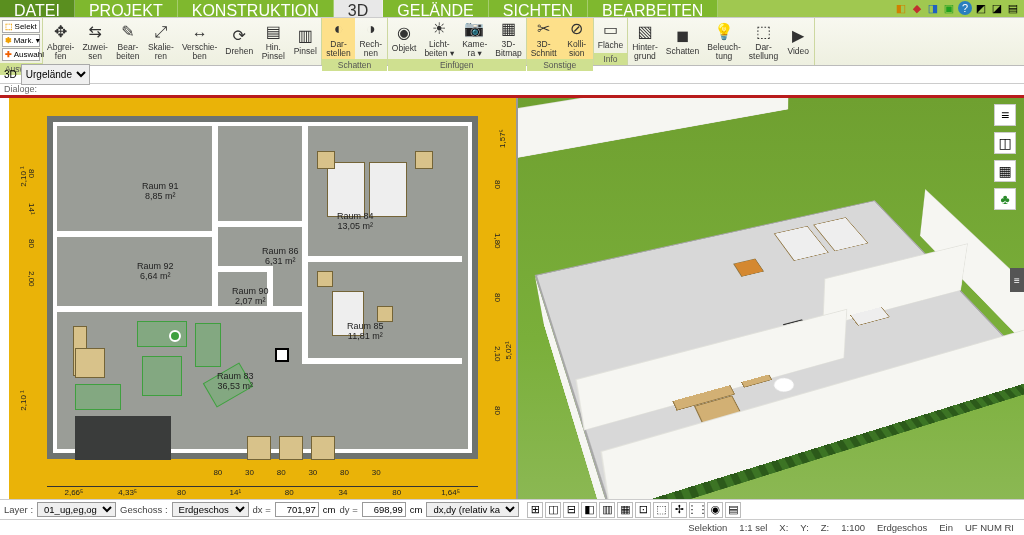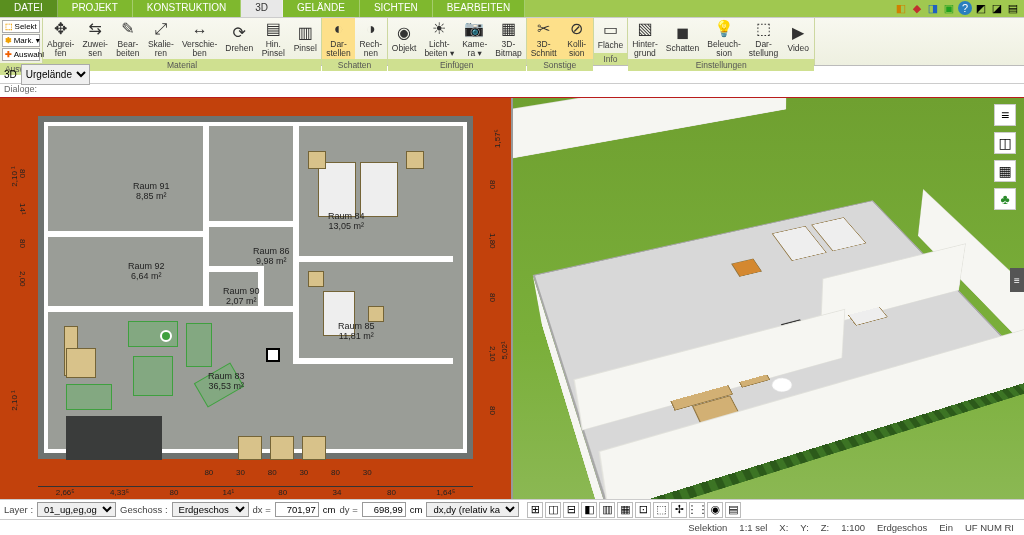--- a/index.html
+++ b/index.html
@@ -1,20 +1,20 @@
 <!DOCTYPE html>
 <html><head>
 <meta charset="utf-8">
 <style>
 * { margin: 0; padding: 0; box-sizing: border-box; }
 body { font-family: "Segoe UI", Tahoma, sans-serif; font-size: 10px; background: #f0f0f0; width: 1024px; height: 535px; overflow: hidden; position: relative; }
 
 
 .tab-strip { height: 18px; background: #fff; display: flex; border-bottom: 1px solid #ccc; }
-.tab { padding: 2px 14px; font-size: 10px; color: #fff; background: #7fb82e; cursor: pointer; border-right: 1px solid rgba(255,255,255,0.3); }
+.tab { padding: 2px 14px; font-size: 16px; color: #fff; background: #7fb82e; cursor: pointer; border-right: 1px solid rgba(255,255,255,0.3); }
 .tab.file { background: #5a8f1f; }
 .tab.active { background: #e8e8e8; color: #333; }
 .tab-spacer { flex: 1; background: #a0c850; }
 .tab-icons { display: flex; gap: 2px; padding: 1px 4px; background: #a0c850; }
 .tab-icons span { width: 14px; height: 14px; display: inline-flex; align-items: center; justify-content: center; font-size: 11px; cursor: pointer; }
 
 
 .ribbon { height: 48px; background: linear-gradient(#f8f8f0, #eef0e0); display: flex; border-bottom: 1px solid #bbb; }
 .ribbon-group { display: flex; flex-direction: column; border-right: 1px solid #cdd8a0; }
 .ribbon-buttons { flex: 1; display: flex; }
@@ -23,26 +23,26 @@
 .ribbon-btn .ico { font-size: 16px; line-height: 18px; height: 18px; display: block; }
 .ribbon-btn .lbl { margin-top: 2px; white-space: pre-line; text-align: center; }
 .ribbon-group-label { font-size: 8.5px; text-align: center; background: #cfe090; padding: 1px 0; color: #555; }
 .sel-group { width: 42px; display: flex; flex-direction: column; padding: 2px; gap: 1px; }
 .sel-btn { font-size: 8px; padding: 1px 2px; background: #fff; border: 1px solid #aaa; cursor: pointer; display: flex; align-items: center; gap: 2px; }
 .sel-btn .prefix { color: #f0a000; font-weight: bold; }
 
 
 .secbar { height: 18px; background: #fff; display: flex; align-items: center; padding: 0 4px; gap: 4px; border-bottom: 1px solid #ccc; font-size: 10px; }
 .secbar select { font-size: 10px; height: 21px; border: 1px solid #aaa; }
-.dialogs-bar { height: 14px; background: #fff; padding: 0 4px; font-size: 9px; color: #666; border-bottom: 1px solid #b91c1c; }
+.dialogs-bar { height: 14px; background: #fff; padding: 0 4px; font-size: 9px; color: #666; border-bottom: 3px solid #b91c1c; }
 
 
 .workarea { position: absolute; top: 98px; left: 0; right: 0; bottom: 36px; display: flex; background: #fff; }
 .view2d, .view3d { flex: 1; position: relative; overflow: hidden; }
-.view2d { border-right: 2px solid #999; background: #c2410c; }
+.view2d { border-right: 2px solid #999; background: #eab308; margin-left: 9px; }
 
 
 .plan-wrap { position: absolute; inset: 8px 28px 30px 28px; }
 .plan { position: absolute; inset: 10px 10px 10px 10px; background: #6e7370; }
 .plan-inner { position: absolute; inset: 6px; background: #fff; }
 .floor { position: absolute; inset: 4px; background: #9a9d97; }
 .wall { position: absolute; background: #fff; }
 .room-label { position: absolute; font-size: 9px; text-align: center; color: #222; white-space: pre; pointer-events: none; }
 .furn { position: absolute; background: #d8c28a; border: 1px solid #746437; }
 .furn.green { background: rgba(90,190,90,0.35); border: 1px solid #3fa03f; }
@@ -152,21 +152,20 @@
           <div class="ribbon-btn">
             <span class="ico">▤</span>
             <span class="lbl">Hin.
 Pinsel</span>
           </div>
           <div class="ribbon-btn">
             <span class="ico">▥</span>
             <span class="lbl">Pinsel</span>
           </div>
         </div>
-        <div class="ribbon-group-label">Material</div>
       </div>
       <div class="ribbon-group">
         <div class="ribbon-buttons">
           <div class="ribbon-btn highlight">
             <span class="ico">◐</span>
             <span class="lbl">Dar-
 stellen</span>
           </div>
           <div class="ribbon-btn">
             <span class="ico">◑</span>
@@ -231,33 +230,32 @@
             <span class="lbl">Hinter-
 grund</span>
           </div>
           <div class="ribbon-btn">
             <span class="ico">◼</span>
             <span class="lbl">Schatten</span>
           </div>
           <div class="ribbon-btn">
             <span class="ico">💡</span>
             <span class="lbl">Beleuch-
-sion</span>
+tung</span>
           </div>
           <div class="ribbon-btn">
             <span class="ico">⬚</span>
             <span class="lbl">Dar-
 stellung</span>
           </div>
           <div class="ribbon-btn">
             <span class="ico">▶</span>
             <span class="lbl">Video</span>
           </div>
         </div>
-        <div class="ribbon-group-label">Einstellungen</div>
       </div>
     </div>
 </div>
 
 <div class="secbar">
   <span>3D</span>
   <select><option>Urgelände</option></select>
 </div>
 <div class="dialogs-bar">Dialoge:</div>
 
@@ -302,21 +300,21 @@
             <div class="furn" style="left:190px;top:310px;width:24px;height:24px"></div>
             <div class="furn" style="left:222px;top:310px;width:24px;height:24px"></div>
             <div class="furn" style="left:254px;top:310px;width:24px;height:24px"></div>
           <div class="room-label" style="left: 85px; top: 55px;">Raum 91
 8,85 m²</div>
               <div class="room-label" style="left: 280px; top: 85px;">Raum 84
 13,05 m²</div>
               <div class="room-label" style="left: 80px; top: 135px;">Raum 92
 6,64 m²</div>
               <div class="room-label" style="left: 205px; top: 120px;">Raum 86
-9,98 m²</div>
+6,31 m²</div>
               <div class="room-label" style="left: 175px; top: 160px;">Raum 90
 2,07 m²</div>
               <div class="room-label" style="left: 290px; top: 195px;">Raum 85
 11,81 m²</div>
               <div class="room-label" style="left: 160px; top: 245px;">Raum 83
 36,53 m²</div>
             </div>
         </div>
       </div>
 

